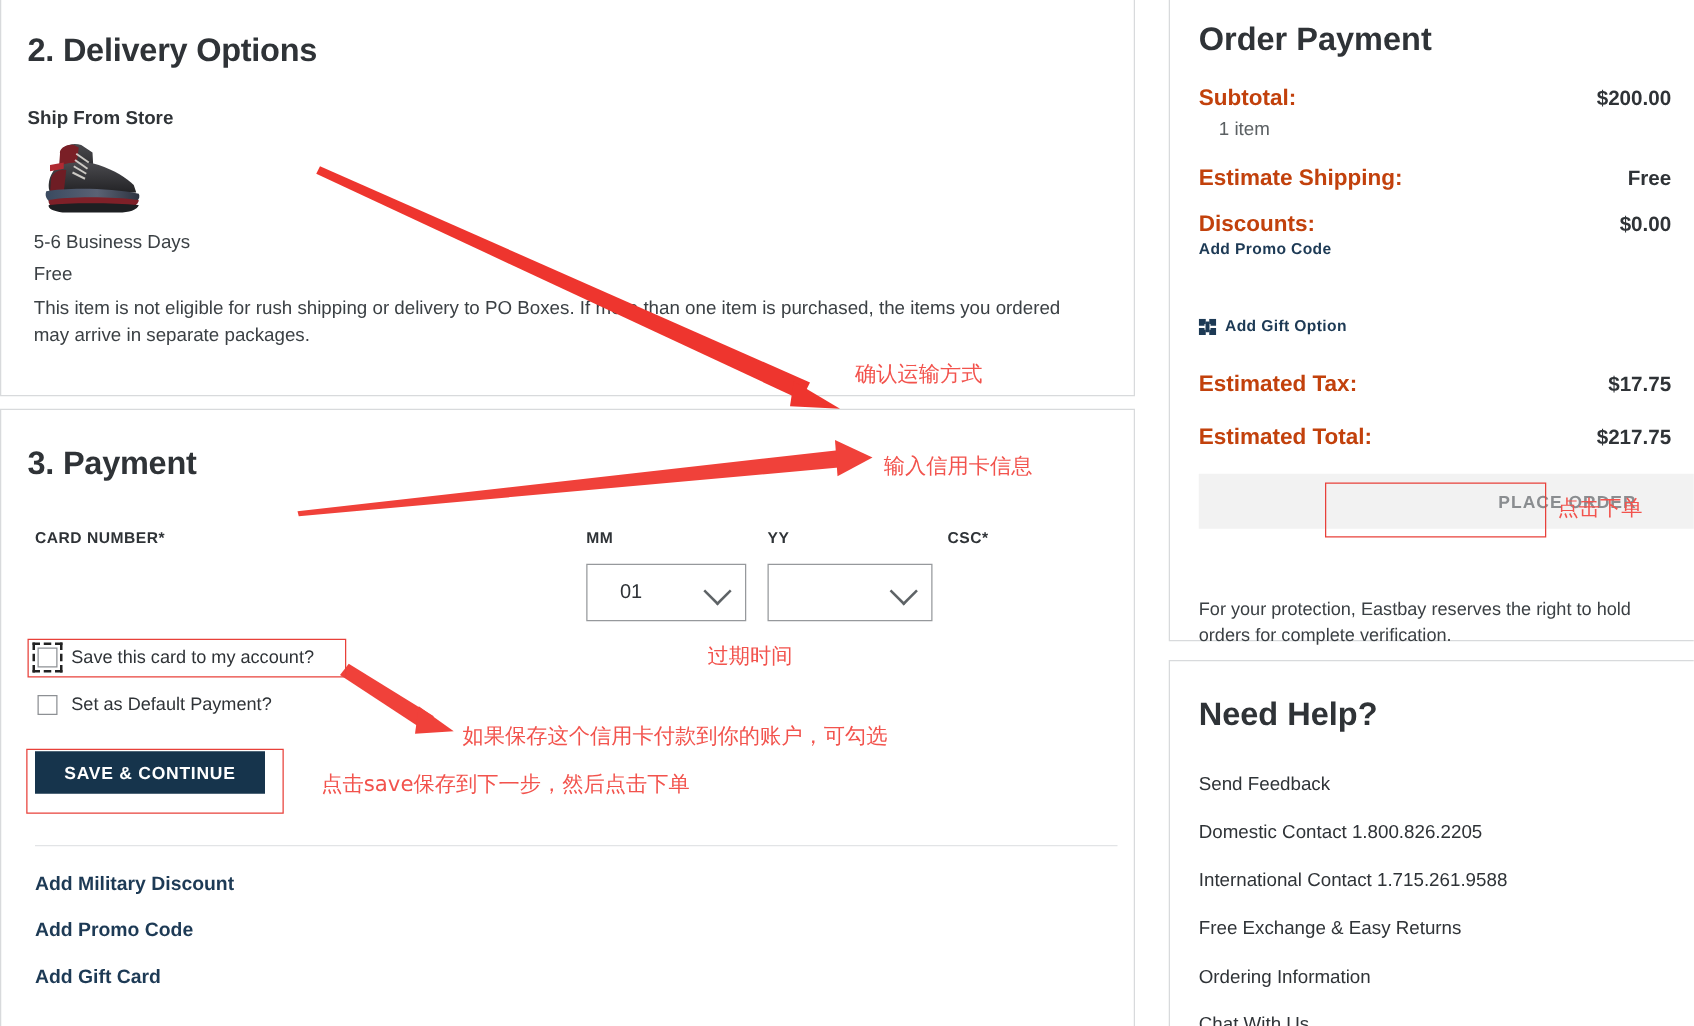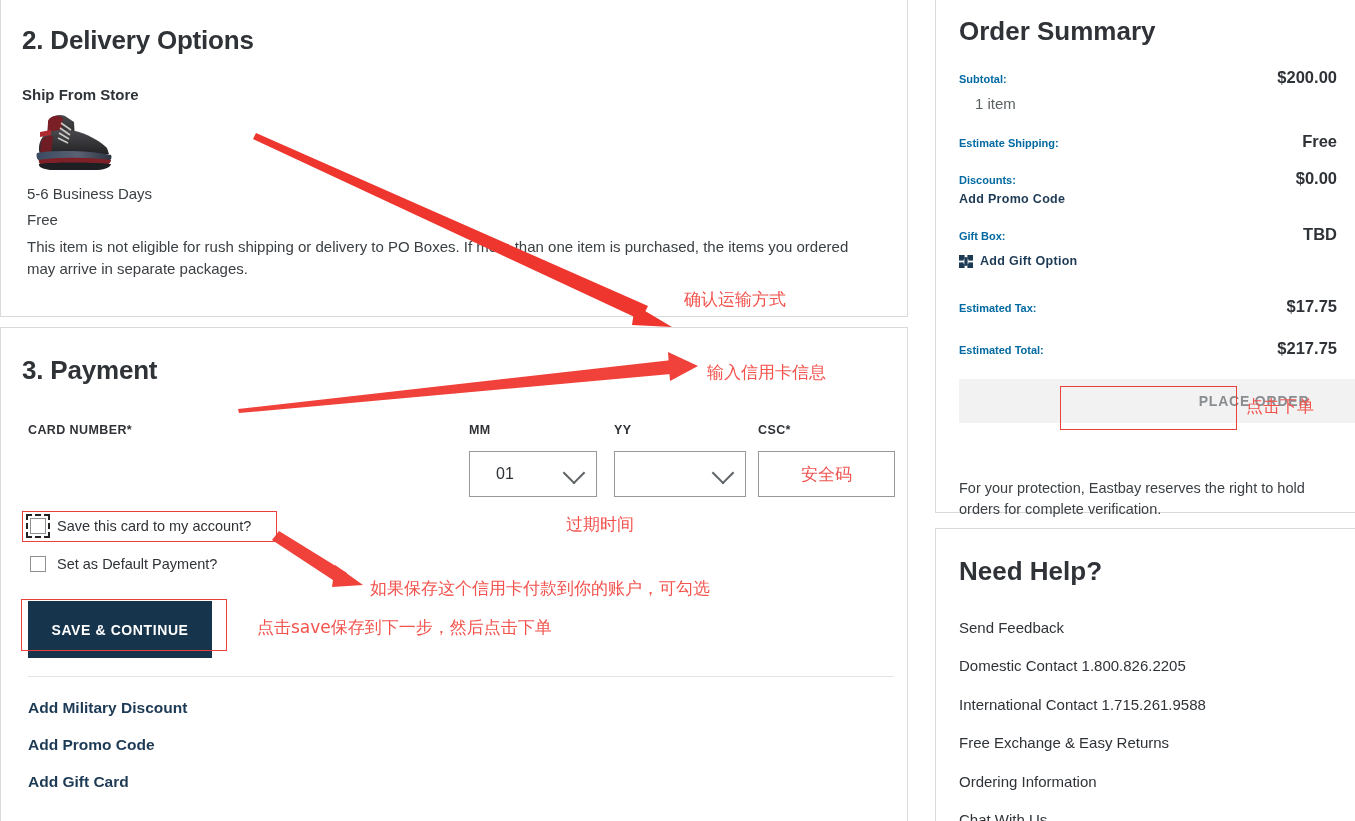--- a/index.html
+++ b/index.html
@@ -63,21 +63,21 @@
   .link-bold{font-size:15.5px;font-weight:bold;color:#1d3a55;}
   .hr{height:1px;background:#e2e4e6;}
 
   
   #summary-panel{position:absolute;left:935px;top:-8px;width:425px;height:521px;
     background:#fff;border:1px solid #d8dadc;box-sizing:border-box;}
   #help-panel{position:absolute;left:935px;top:528px;width:425px;height:300px;
     background:#fff;border:1px solid #d8dadc;box-sizing:border-box;}
   .sum-title{font-size:26px;font-weight:bold;color:#2f3337;}
   .sum-row{display:flex;justify-content:space-between;align-items:baseline;}
-  .sum-k{font-size:11px;font-weight:bold;color:#0369a1;}
+  .sum-k{font-size:18px;font-weight:bold;color:#c2410c;}
   .sum-v{font-size:16.5px;font-weight:bold;color:#2f3337;}
   .sum-sub{font-size:15px;color:#5b6063;}
   .sum-link{font-size:12.5px;font-weight:bold;color:#1d3a55;letter-spacing:.3px;}
   .order-bar{background:#f2f2f2;}
   .place-order{
     font-size:14px;font-weight:bold;letter-spacing:.8px;color:#8a8d90;
     display:flex;align-items:center;justify-content:center;
   }
   .protect{font-size:14.5px;color:#3b4044;line-height:21px;}
   .help-link{font-size:15px;color:#2f3337;}
@@ -153,69 +153,62 @@
       <span class="sel-caret"></span>
     </div>
 
     <div style="position:absolute;left:613px;top:95px;" class="fld-label">YY</div>
     <div class="inp" style="position:absolute;left:613px;top:123px;width:132px;">
       <span class="sel-val"></span>
       <span class="sel-caret"></span>
     </div>
 
     <div style="position:absolute;left:757px;top:95px;" class="fld-label">CSC*</div>
-    <div class="inp" style="position:absolute;left:757px;top:123px;width:137px;">
-      <span class="cjk-ph">安全码</span>
-    </div>
 
     <div class="cbrow" style="position:absolute;left:29px;top:190px;">
       <span class="cbox focused"></span>
       <span class="cblabel">Save this card to my account?</span>
     </div>
 
     <div class="cbrow" style="position:absolute;left:29px;top:228px;">
       <span class="cbox"></span>
       <span class="cblabel">Set as Default Payment?</span>
     </div>
 
-    <div class="btn-save" style="position:absolute;left:27px;top:273px;width:184px;height:57px;">
+    <div class="btn-save" style="position:absolute;left:27px;top:273px;width:184px;height:34px;">
       <span>SAVE &amp; CONTINUE</span>
     </div>
 
     <div class="hr" style="position:absolute;left:27px;top:348px;width:866px;"></div>
 
     <div style="position:absolute;left:27px;top:371px;" class="link-bold">Add Military Discount</div>
     <div style="position:absolute;left:27px;top:408px;" class="link-bold">Add Promo Code</div>
     <div style="position:absolute;left:27px;top:445px;" class="link-bold">Add Gift Card</div>
   </div>
 
   <div id="summary-panel">
-    <div style="position:absolute;left:23px;top:23px;" class="sum-title">Order Summary</div>
+    <div style="position:absolute;left:23px;top:23px;" class="sum-title">Order Payment</div>
 
     <div class="sum-row" style="position:absolute;left:23px;top:75px;width:378px;">
       <span class="sum-k">Subtotal:</span>
       <span class="sum-v">$200.00</span>
     </div>
     <div class="sum-sub" style="position:absolute;left:39px;top:102px;">1 item</div>
 
     <div class="sum-row" style="position:absolute;left:23px;top:139px;width:378px;gap:48px;">
       <span class="sum-k">Estimate Shipping:</span>
       <span class="sum-v">Free</span>
     </div>
 
     <div class="sum-row" style="position:absolute;left:23px;top:176px;width:378px;">
       <span class="sum-k">Discounts:</span>
       <span class="sum-v">$0.00</span>
     </div>
     <div class="sum-link" style="position:absolute;left:23px;top:199px;">Add Promo Code</div>
 
-    <div class="sum-row" style="position:absolute;left:23px;top:232px;width:378px;">
-      <span class="sum-k">Gift Box:</span>
-      <span class="sum-v">TBD</span>
-    </div>
     <div style="position:absolute;left:23px;top:261px;display:flex;align-items:center;">
       <svg width="14" height="13" viewBox="0 0 14 13" style="margin-right:7px;">
         <rect x="0" y="0" width="5.6" height="5.6" fill="#1d3a55"></rect>
         <rect x="8.4" y="0" width="5.6" height="5.6" fill="#1d3a55"></rect>
         <rect x="0" y="7.4" width="5.6" height="5.6" fill="#1d3a55"></rect>
         <rect x="8.4" y="7.4" width="5.6" height="5.6" fill="#1d3a55"></rect>
         <rect x="4.6" y="4.2" width="4.8" height="4.6" fill="#ffffff"></rect>
         <rect x="5.4" y="2.2" width="3.2" height="8.6" fill="#1d3a55"></rect>
       </svg>
       <span class="sum-link">Add Gift Option</span>

